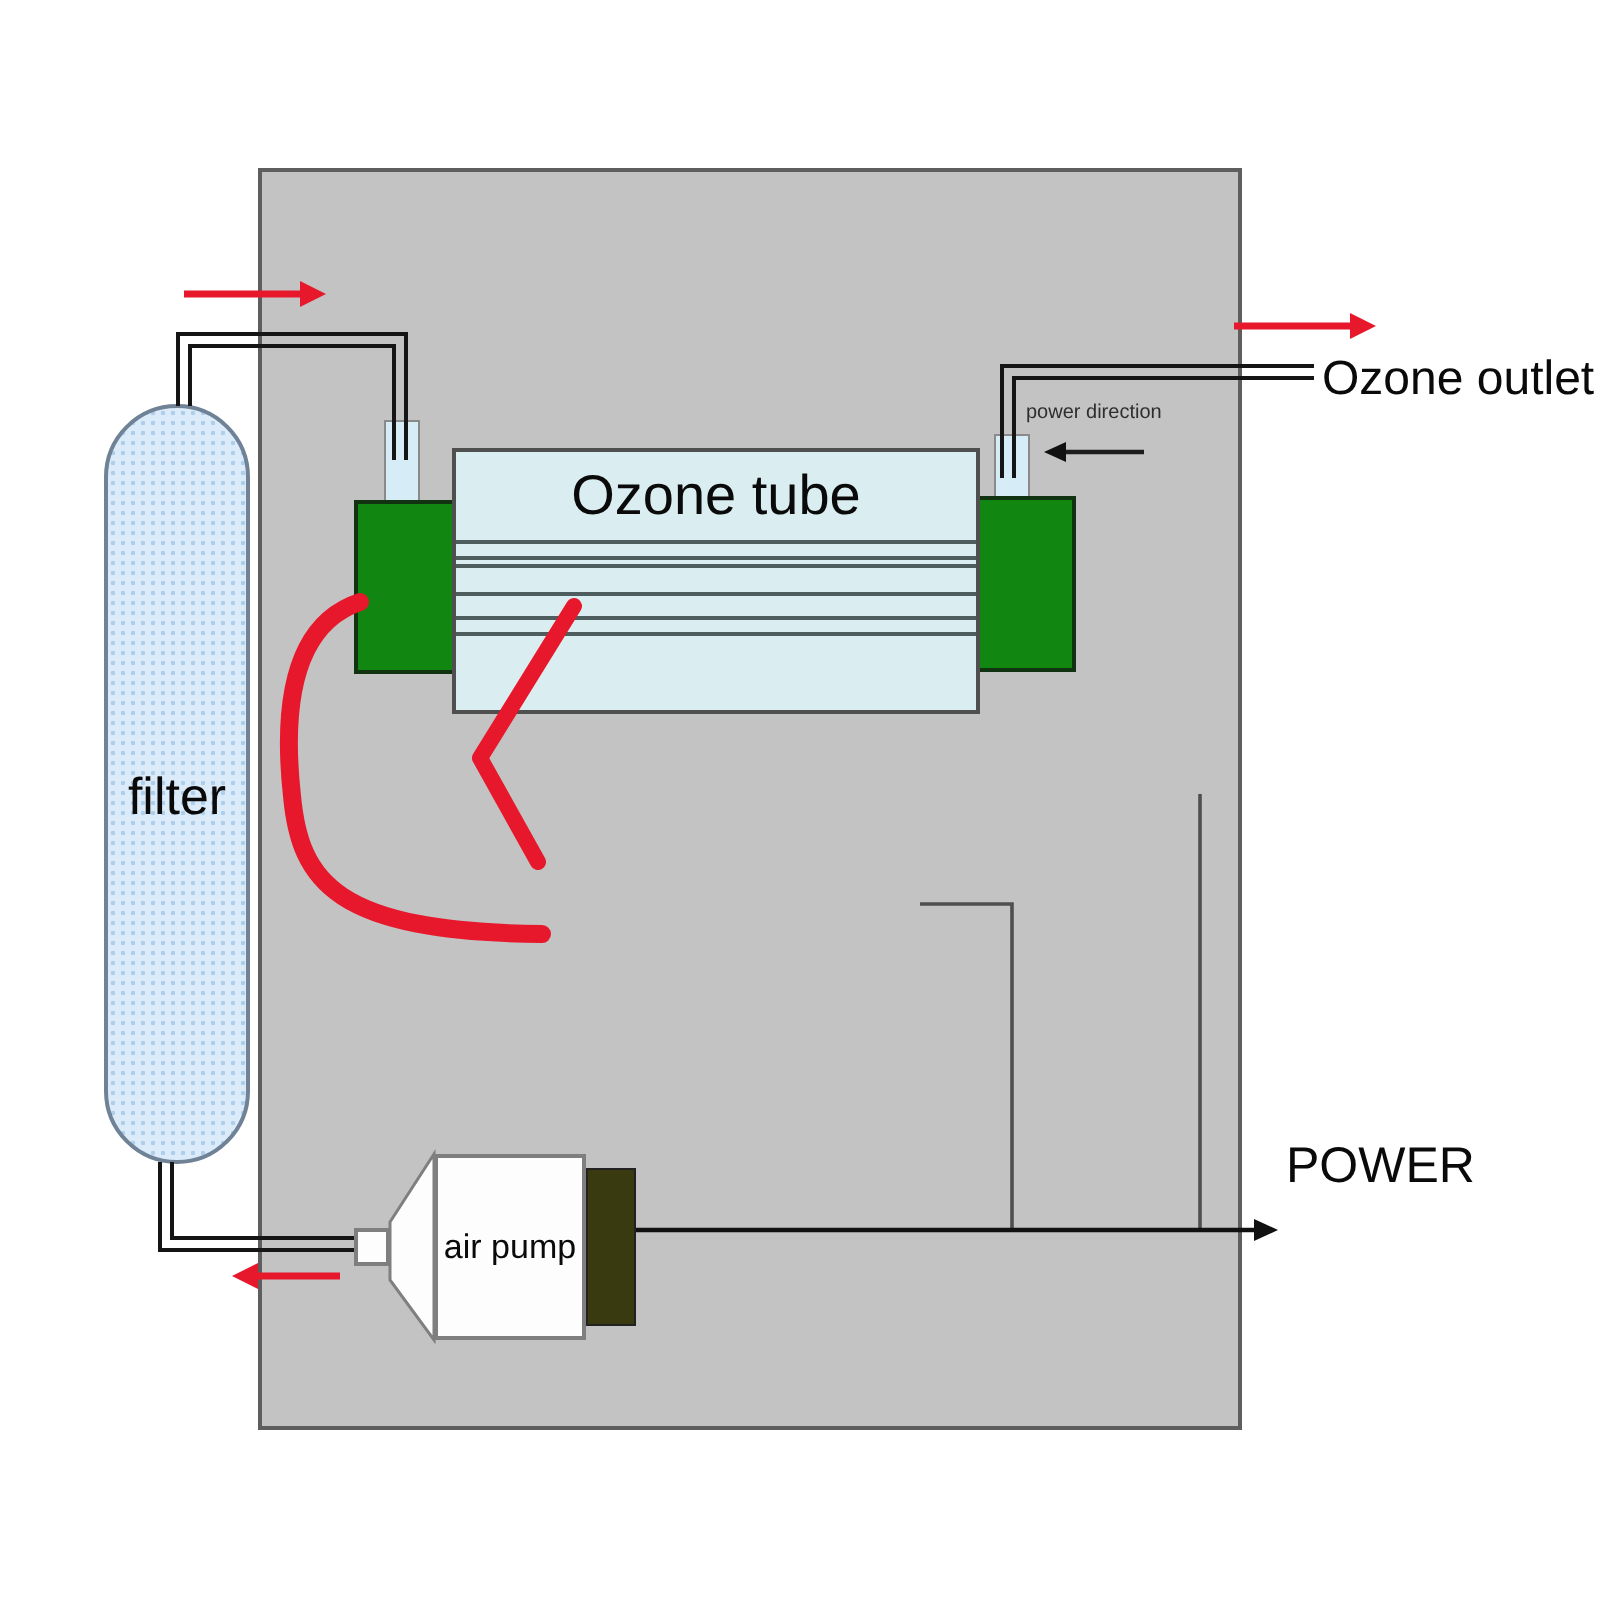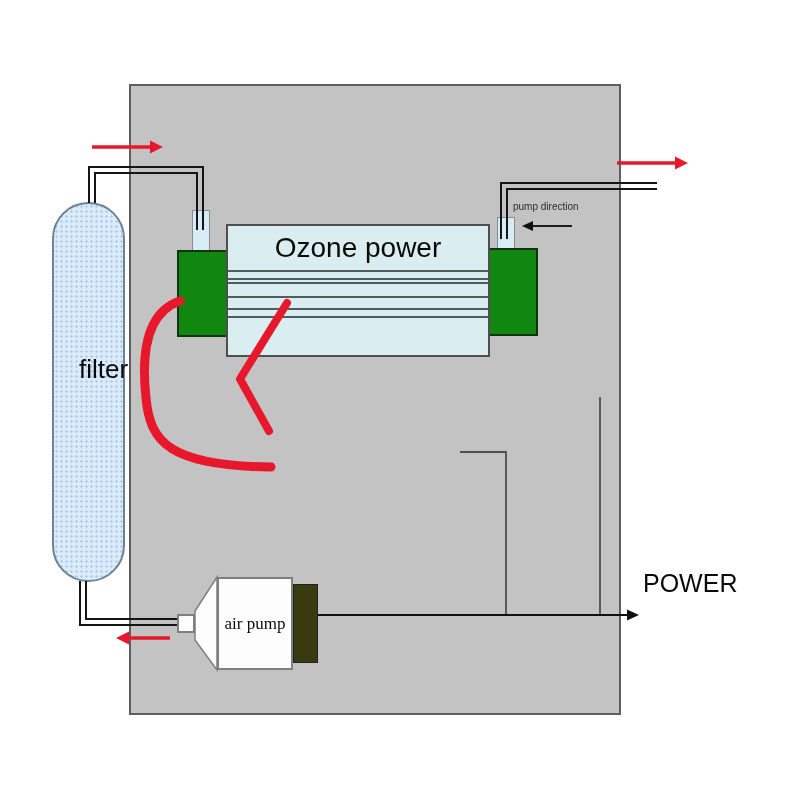--- a/index.html
+++ b/index.html
@@ -42,21 +42,21 @@
     border:2px solid #1f1f1f;display:flex;align-items:center;justify-content:center;
   }
   .fan-label{font-size:27px;color:#000;}
   .psu{
     left:273px;top:413px;width:187px;height:76px;background:#ffffff;
     border:2px solid #4f4f4f;z-index:3;display:flex;align-items:center;justify-content:center;
   }
   .psu-label{font-size:18px;}
   .pump-body{
     left:217px;top:577px;width:76px;height:93px;background:#fdfdfd;
-    border:2px solid #7f7f7f;z-index:3;display:flex;align-items:center;justify-content:center;font-family:Liberation Serif, serif;
+    border:2px solid #7f7f7f;z-index:3;display:flex;align-items:center;justify-content:center;
   }
   .pump-label{font-size:17px;}
   .pump-olive{
     left:293px;top:584px;width:25px;height:79px;
     background:var(--pump-block-olive,#3a3a11);border:1px solid #222;z-index:3;
   }
   .pump-square{
     left:177px;top:614px;width:18px;height:19px;background:#fdfdfd;
     border:2px solid #7f7f7f;z-index:3;
   }
@@ -75,30 +75,30 @@
   .lbl-power{left:643px;top:569px;font-size:25px;}
 </style>
 </head>
 <body>
 
 <div class="canvas">
 
   <div class="abs enclosure"></div>
 
   <div class="abs filter"></div>
-  <div class="abs filter-label" style="left:52px;top:354px;width:73px;margin-left:15px;">filter</div>
+  <div class="abs filter-label" style="left:52px;top:383px;width:73px;">filter</div>
 
   <div class="abs connector left"></div>
   <div class="abs connector right"></div>
 
   <div class="abs electrode left"></div>
   <div class="abs electrode right"></div>
 
   <div class="abs tube">
-    <div class="abs tube-label">Ozone power</div>
+    <div class="abs tube-label">Ozone tube</div>
     <div class="abs stripe" style="top:44px;"></div>
     <div class="abs stripe" style="top:52px;"></div>
     <div class="abs stripe" style="top:56px;"></div>
     <div class="abs stripe" style="top:70px;"></div>
     <div class="abs stripe" style="top:82px;"></div>
     <div class="abs stripe" style="top:90px;"></div>
   </div>
 
 
 
@@ -136,16 +136,17 @@
     <line class="red-line" x1="617" y1="163" x2="675" y2="163"></line>
     <polygon class="red-fill" points="675,156.5 688,163 675,169.5"></polygon>
 
     <line class="red-line" x1="170" y1="638" x2="129" y2="638"></line>
     <polygon class="red-fill" points="129,631.5 116,638 129,644.5"></polygon>
 
     <line x1="572" y1="226" x2="533" y2="226" stroke="#1d1d1d" stroke-width="2.2"></line>
     <polygon class="black-fill" points="533,221 522,226 533,231"></polygon>
   </svg>
 
-  <div class="lbl lbl-wind">pump direction</div>
+  <div class="lbl lbl-outlet">Ozone outlet</div>
+  <div class="lbl lbl-wind">power direction</div>
   <div class="lbl lbl-power">POWER</div>
 
 </div>
 
 </body></html>

